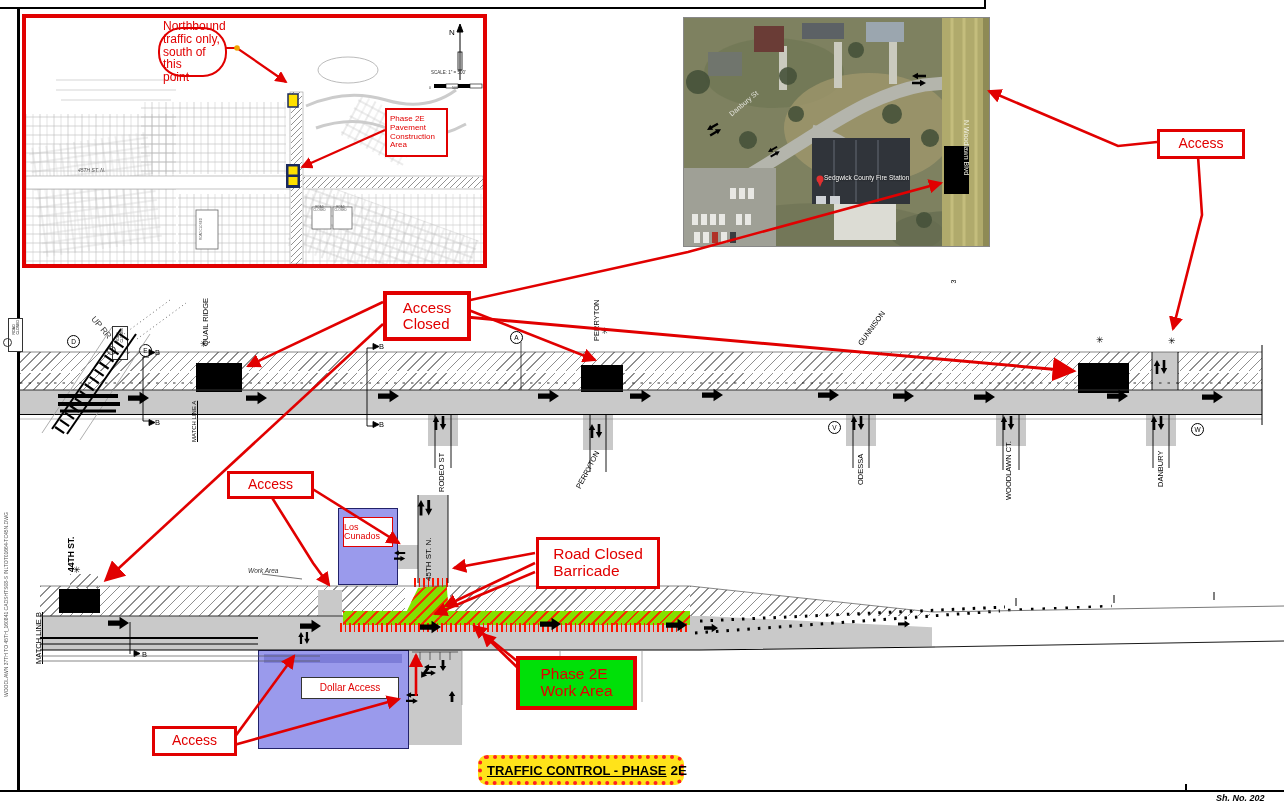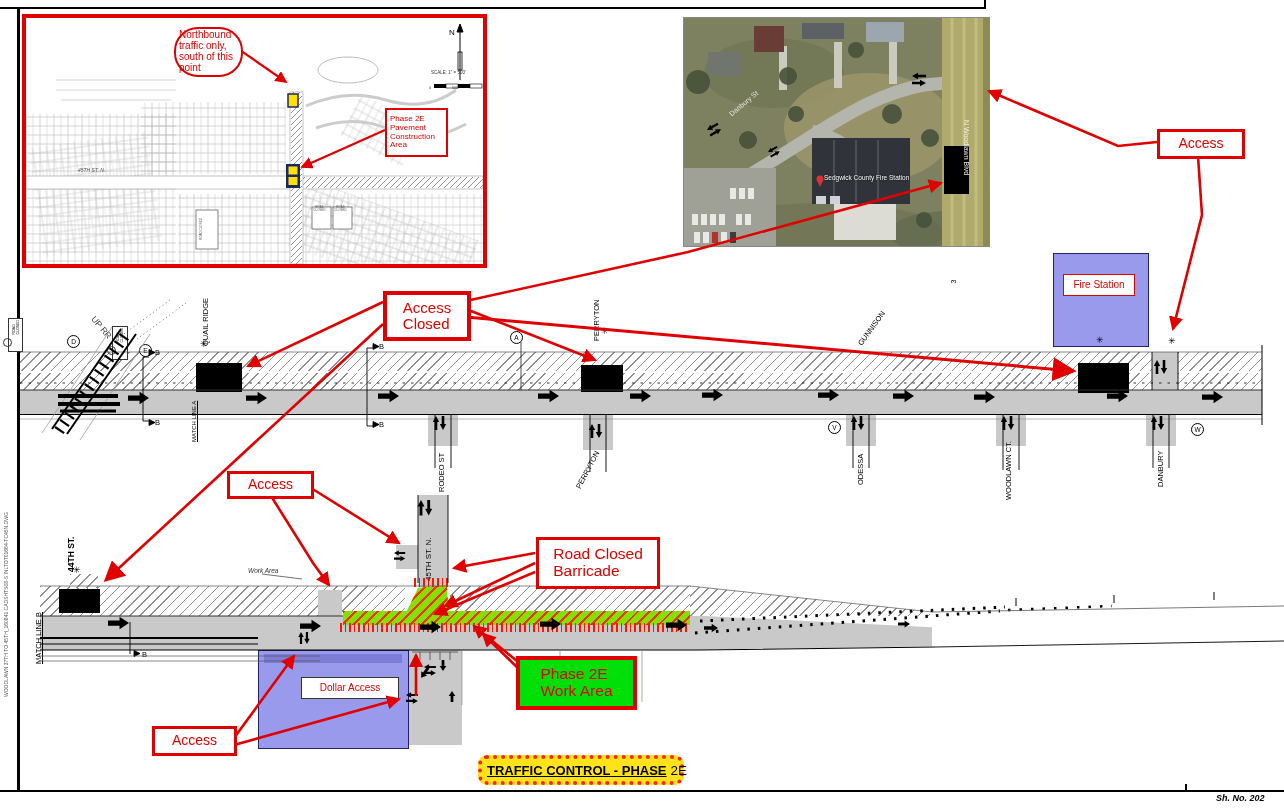--- a/index.html
+++ b/index.html
@@ -187,25 +187,20 @@
   <div class="road" style="left:583px;top:414px;width:30px;height:36px;"></div>
   <div class="road" style="left:846px;top:414px;width:30px;height:32px;"></div>
   <div class="road" style="left:996px;top:414px;width:30px;height:32px;"></div>
   <div class="road" style="left:1146px;top:414px;width:30px;height:32px;"></div>
   <div class="road" style="left:1152px;top:352px;width:26px;height:38px;"></div>
 
   <div class="bar" style="left:196px;top:363px;width:46px;height:29px;"></div>
   <div class="bar" style="left:581px;top:365px;width:42px;height:27px;"></div>
   <div class="bar" style="left:1078px;top:363px;width:51px;height:30px;"></div>
 
-  <div class="bld" style="left:1053px;top:253px;width:94px;height:92px;">
-    <div class="bldlbl" style="left:9px;top:20px;width:70px;height:20px;font-size:10px;">
-      <span>Fire Station</span>
-    </div>
-  </div>
 
   <div class="a" style="left:8px;top:318px;width:13px;height:32px;border:1px solid #333;background:#fff;overflow:hidden;">
     <span class="pre" style="display:block;font-size:3.5px;writing-mode:vertical-rl;transform:rotate(180deg);margin:1px auto;">ROAD
 CLOSED</span>
   </div>
   <div class="a" style="left:112px;top:326px;width:14px;height:32px;border:1px solid #333;background:#fff;overflow:hidden;">
     <span class="pre" style="display:block;font-size:3.5px;writing-mode:vertical-rl;transform:rotate(180deg);margin:1px auto;">ROAD
 CLOSED</span>
   </div>
   <div class="a" style="left:3px;top:338px;width:7px;height:7px;border:1px solid #333;border-radius:50%;"></div>
@@ -250,20 +245,25 @@
   <div class="road" style="left:408px;top:648px;width:54px;height:97px;"></div>
   <div class="road" style="left:396px;top:545px;width:26px;height:24px;"></div>
   <div class="road" style="left:318px;top:590px;width:24px;height:26px;"></div>
   <div class="bar" style="left:59px;top:589px;width:41px;height:24px;"></div>
 
   <div class="green" style="left:343px;top:611px;width:347px;height:14px;"></div>
   <div class="comb" style="left:340px;top:623px;width:350px;height:9px;"></div>
   <div class="green" style="left:403px;top:585px;width:46px;height:34px;clip-path:polygon(33% 8%,95% 0,100% 95%,0 100%);"></div>
   <div class="comb" style="left:414px;top:578px;width:36px;height:9px;"></div>
 
+  <div class="bld" style="left:338px;top:508px;width:58px;height:75px;">
+    <div class="bldlbl" style="left:4px;top:8px;width:48px;height:28px;font-size:9px;">
+      <span class="pre">Los Cunados</span>
+    </div>
+  </div>
   <div class="bld" style="left:258px;top:650px;width:149px;height:97px;">
     <div class="a" style="left:5px;top:3px;width:138px;height:9px;background:#7d7dd8;"></div>
     <div class="bldlbl" style="left:42px;top:26px;width:96px;height:20px;font-size:10px;border:1px solid #333;">
       <span>Dollar Access</span>
     </div>
   </div>
 
   <div class="rl" style="left:34px;top:664px;font-size:7.5px;text-decoration:underline;">MATCH LINE B</div>
   <div class="rl" style="left:66px;top:572px;font-size:8.5px;font-weight:bold;">44TH ST.</div>
   <div class="rl" style="left:424px;top:581px;font-size:8px;">45TH ST. N.</div>
@@ -415,21 +415,21 @@
       <path d="M535,572 L435,614" marker-end="url(#ah)"></path>
       <path d="M517,661 L474,626" marker-end="url(#ah)"></path>
       <path d="M524,674 L483,634" marker-end="url(#ah)"></path>
       <path d="M416,696 L416,655" marker-end="url(#ah)"></path>
       <path d="M222,48 L237,48 L286,82" stroke-width="2.2" marker-end="url(#ah)"></path>
       <path d="M385,130 L302,167" stroke-width="2.2" marker-end="url(#ah)"></path>
     </g>
     <circle cx="237" cy="48" r="2.8" fill="#f0a500"></circle>
   </svg>
 
-  <div class="callout pre" style="left:174px;top:27px;width:62px;height:46px;font-size:10px;border-width:2.5px;justify-content:flex-start;padding-left:3px;border-radius:24px;">
+  <div class="callout pre" style="left:158px;top:27px;width:62px;height:46px;font-size:12px;border-width:2.5px;justify-content:flex-start;padding-left:3px;border-radius:24px;">
     <span class="pre">Northbound
 traffic only,
 south of this
 point</span>
   </div>
   <div class="callout pre" style="left:385px;top:108px;width:56px;height:45px;font-size:8px;border-width:2.5px;justify-content:flex-start;padding-left:3px;">
     <span class="pre">Phase 2E
 Pavement
 Construction
 Area</span>
@@ -452,18 +452,18 @@
 Barricade</span>
   </div>
   <div class="callout pre" style="left:516px;top:656px;width:113px;height:46px;font-size:15.5px;border-width:4px;background:#00e008;">
     <span class="pre">Phase 2E
 Work Area</span>
   </div>
 
   <div class="a" style="left:478px;top:755px;width:206px;height:30px;background:#ffe31a;border:4px dotted #ff2222;border-radius:9px;
               display:flex;align-items:center;justify-content:center;box-sizing:border-box;">
     <span style="font-size:13px;font-weight:bold;text-decoration:underline;color:#000;white-space:nowrap;margin-left:12px;">TRAFFIC CONTROL - PHASE</span>
-    <span style="font-size:13.5px;color:#000;margin-left:4px;">2E</span>
+    <span style="font-size:13.5px;color:#000;margin-left:4px;font-weight:bold;">2E</span>
   </div>
   <div class="a" style="left:1216px;top:793px;font-size:9px;font-style:italic;font-weight:bold;color:#000;">Sh. No. 202</div>
   <div class="rl" style="left:3px;top:697px;font-size:5px;color:#555;">WOODLAWN 37TH TO 45TH_160841 CADSHTS08-S INLTOT01664-TC45N.DWG</div>
 
 </div>
 
 </body></html>

